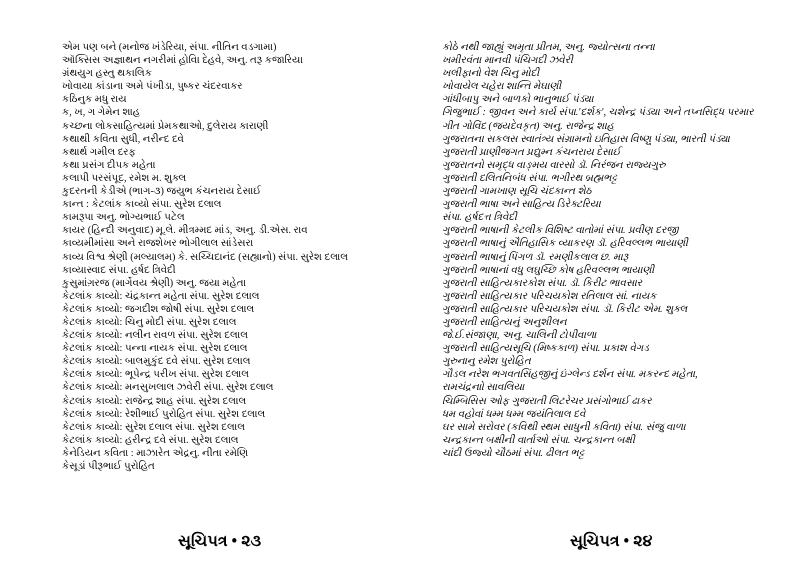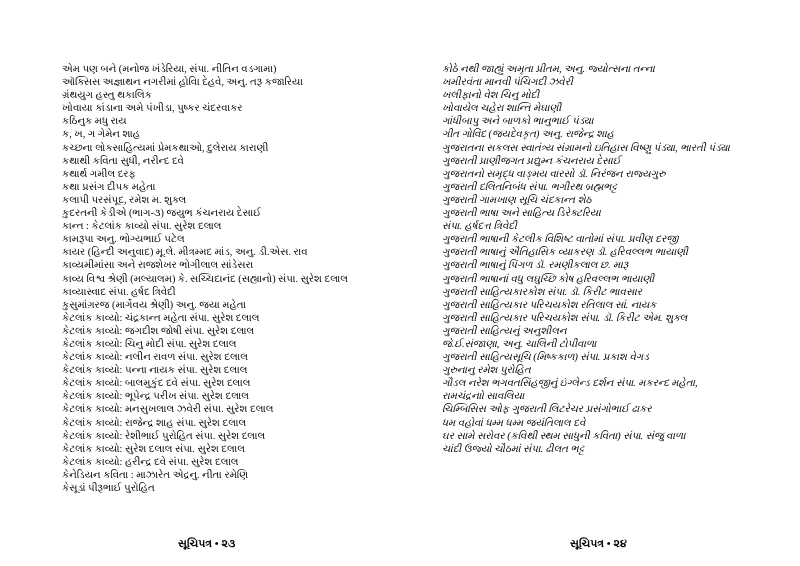--- a/index.html
+++ b/index.html
@@ -12,21 +12,21 @@
     height: 566px;
     font-family: "Liberation Serif", serif;
     color: #000000;
     overflow: hidden;
   }
   .page {
     position: relative;
     width: 800px;
     height: 566px;
     box-sizing: border-box;
-    padding: 62px 28px 28px 28px;
+    padding: 40px 28px 28px 28px;
   }
   .columns {
     display: flex;
     flex-direction: row;
     justify-content: space-between;
     height: 470px;
   }
   .column {
     width: 360px;
     box-sizing: border-box;
@@ -49,21 +49,21 @@
   .footer {
     position: absolute;
     left: 0;
     right: 0;
     bottom: 16px;
     height: 22px;
   }
   .folio {
     position: absolute;
     bottom: 0;
-    font-size: 11px;
+    font-size: 16px;
     font-weight: bold;
     white-space: nowrap;
   }
   .folio-left {
     left: 178px;
   }
   .folio-right {
     left: 570px;
   }
 </style>
@@ -107,20 +107,21 @@
       <div class="entry">કેનેડિયન કવિતા : માઝારેત એદ્રનુ. નીતા રમેણિ</div>
       <div class="entry">કેસૂડાં પીરૂભાઈ પુરોહિત</div>
     </div>
 
     <div class="column col-right">
       <div class="entry">કોઠે નથી જાહ્યું અમૃતા પ્રીતમ, અનુ. જ્યોત્સના તન્ના</div>
       <div class="entry">ખમીરવંતા માનવી પંચિગદી ઝવેરી</div>
       <div class="entry">ખલીફાનો વેશ ચિનુ મોદી</div>
       <div class="entry">ખોવાયેલ ચહેરા     શાન્તિ મેઘાણી</div>
       <div class="entry">ગાંધીબાપુ અને બાળકો ભાનુભાઈ પંડ્યા</div>
+      <div class="entry">ગિજુભાઈ : જીવન અને કાર્ય સંપા.'દર્શક', ચશેન્દ્ર પંડ્યા અને તપ્નસિદ્ધ પરમાર</div>
       <div class="entry">ગીત ગોવિંદ (જયદેવકૃત) અનુ. રાજેન્દ્ર શાહ</div>
       <div class="entry">ગુજરાતના સકલસ સ્વાતંત્ર્ય સંગ્રામનો ઇતિહાસ વિષ્ણુ પંડ્યા, ભારતી પંડ્યા</div>
       <div class="entry">ગુજરાતી પ્રાણીજગત પ્રદ્યુમ્ન કંચનરાય દેસાઈ</div>
       <div class="entry">ગુજરાતનો સમૃદ્ધ વાઙ્મય વારસો   ડૉ. નિરંજન રાજ્યગુરુ</div>
       <div class="entry">ગુજરાતી દલિતનિબંધ સંપા. ભગીરથ બ્રહ્મભટ્ટ</div>
       <div class="entry">ગુજરાતી ગામખાણ સૂચિ ચંદકાન્ત શેઠ</div>
       <div class="entry">ગુજરાતી ભાષા અને સાહિત્ય ડિરેક્ટરિયા</div>
       <div class="entry">           સંપા. હર્ષદત્ત ત્રિવેદી</div>
       <div class="entry">ગુજરાતી ભાષાની કેટલીક વિશિષ્ટ વાતોમાં સંપા. પ્રવીણ દરજી</div>
       <div class="entry">ગુજરાતી ભાષાનું ઐતિહાસિક વ્યાકરણ ડૉ. હરિવલ્લભ ભાયાણી</div>
@@ -131,20 +132,21 @@
       <div class="entry">ગુજરાતી સાહિત્યકાર પરિચયકોશ સંપા. ડૉ. કિરીટ એમ. શુક્લ</div>
       <div class="entry">ગુજરાતી સાહિત્યનું અનુશીલન</div>
       <div class="entry">            જે.ઈ.સંજાણા, અનુ. ચાલિની ટોપીવાળા</div>
       <div class="entry">ગુજરાતી સાહિત્યસૂચિ (મિષ્કકાળ) સંપા. પ્રકાશ વેગડ</div>
       <div class="entry">ગુરુનાનુ રમેશ પુરોહિત</div>
       <div class="entry">ગૌડલ નરેશ ભગવતસિંહજીનું ઇંગ્લેન્ડ દર્શન સંપા. મકરન્દ મહેતા,</div>
       <div class="entry">     રામચંદ્રનાો સાવલિયા</div>
       <div class="entry">ચિમ્બિસિસ ઓફ ગુજરાતી લિટરેચર પ્રસંગોભાઈ ઢાકર</div>
       <div class="entry">ધમ વહોવાં ધમ્મ ધમ્મ જયંતિલાલ દવે</div>
       <div class="entry">ઘર સામે સરોવર (કવિથી સ્થમ સાધુની કવિતા) સંપા. સંજુ વાળા</div>
+      <div class="entry">ચન્દ્રકાન્ત બક્ષીની વાર્તાઓ  સંપા. ચન્દ્રકાન્ત બક્ષી</div>
       <div class="entry">ચાંદી ઉજ્યો ચૌઠમાં સંપા. ઢીલત ભટ્ટ</div>
     </div>
   </div>
 
   <div class="footer">
     <div class="folio folio-left">સૂચિપત્ર • ૨૩</div>
     <div class="folio folio-right">સૂચિપત્ર • ૨૪</div>
   </div>
 </div>
 

